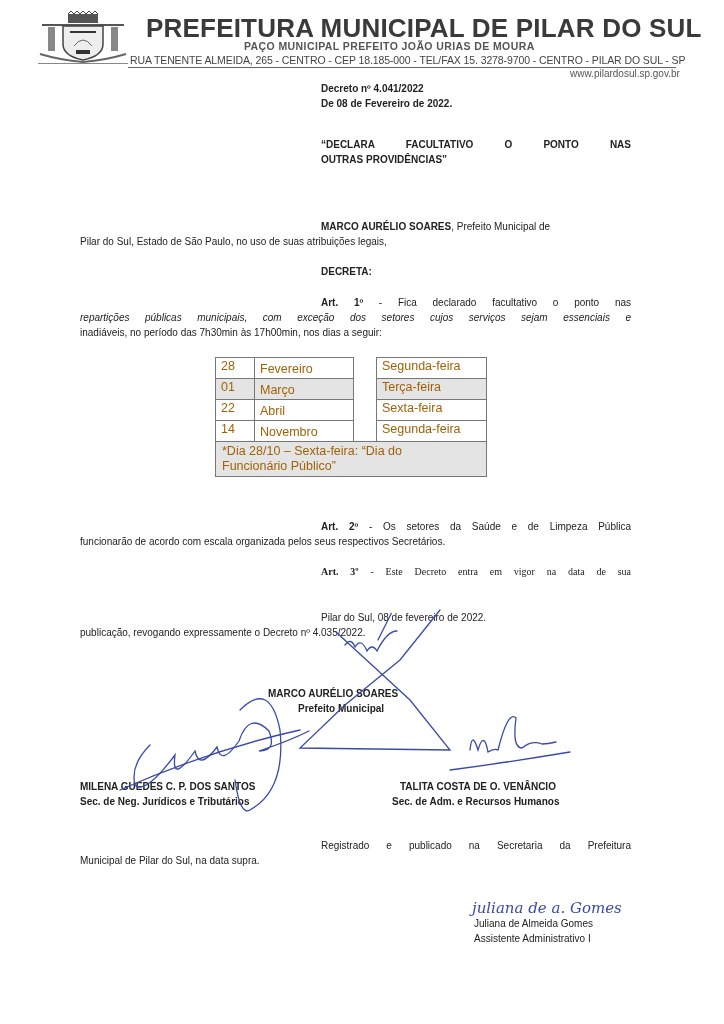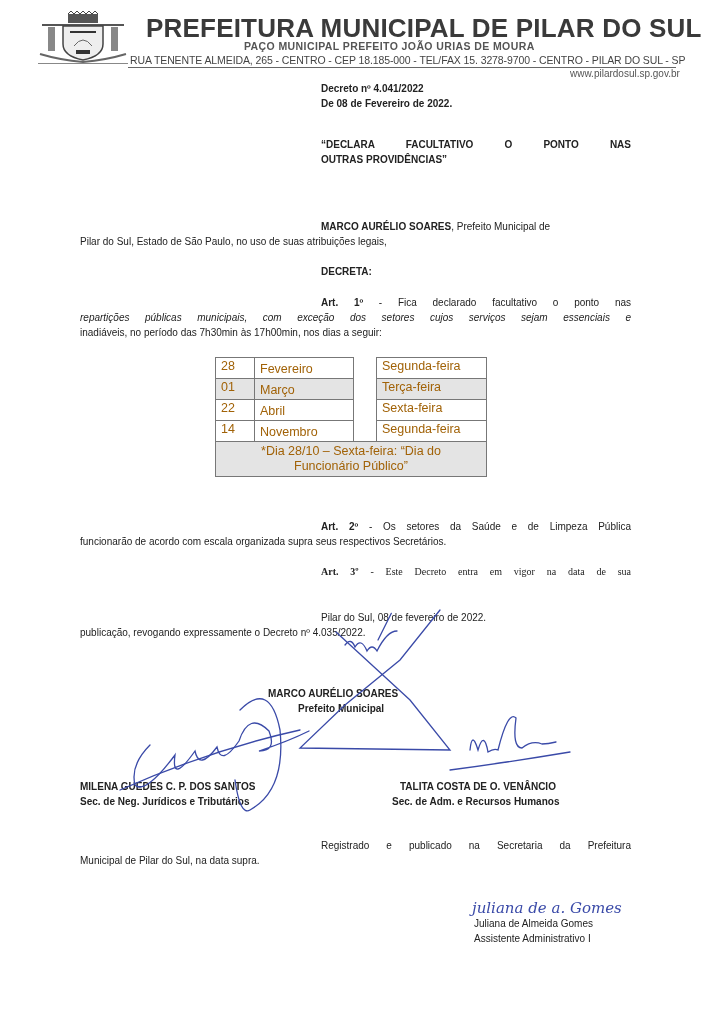--- a/index.html
+++ b/index.html
@@ -21,21 +21,21 @@
   .just { text-align: justify; text-align-last: justify; }
 
   
   #holiday-table { left: 215px; top: 357px; width: 272px; border-collapse: collapse; font-size: 12.5px; font-weight: normal; color: #a16207; }
   #holiday-table td { border: 1px solid #777; padding: 1px 5px 0 5px; height: 19px; vertical-align: top; }
   #holiday-table tr.shade td { background: #e4e4e4; }
   #holiday-table td.day { width: 28px; }
   #holiday-table td.mon { width: 88px; padding-top: 4px; height: 16px; }
   #holiday-table td.gap { width: 12px; background: #fff !important; border-top: none; border-bottom: none; }
   #holiday-table td.wd { }
-  #holiday-table td.note { text-align: center; background: #e4e4e4; line-height: 15px; padding: 2px 16px; }
+  #holiday-table td.note { background: #e4e4e4; line-height: 15px; padding: 2px 6px; }
 
   .sig { position: absolute; pointer-events: none; }
 </style>
 </head>
 <body>
 
 <div class="abs" id="crest">
   <svg width="90" height="54" viewBox="0 0 90 54">
     <rect x="30" y="4" width="30" height="9" fill="#555"></rect>
     <path d="M30 4 l3 -3 l3 3 l3 -3 l3 3 l3 -3 l3 3 l3 -3 l3 3 l3 -3 l3 3" stroke="#444" fill="none"></path>
@@ -108,21 +108,21 @@
         <div>*Dia 28/10 – Sexta-feira: “Dia do</div>
         <div>Funcionário Público”</div>
       </td>
     </tr>
   </tbody>
 </table>
 
 <div class="abs doc" style="left:321px; top:519px; width:310px;">
   <div class="just"><span class="b">Art. 2º</span><span> - Os setores da Saúde e de Limpeza Pública</span></div>
 </div>
-<div class="abs doc line" style="left:80px; top:534px;">funcionarão de acordo com escala organizada supra seus respectivos Secretários.</div>
+<div class="abs doc line" style="left:80px; top:534px;">funcionarão de acordo com escala organizada pelos seus respectivos Secretários.</div>
 
 <div class="abs doc" style="left:321px; top:564px; width:310px;font-family:Liberation Serif, serif;">
   <div class="just"><span class="b">Art. 3º</span><span> - Este Decreto entra em vigor na data de sua</span></div>
 </div>
 <div class="abs doc line" style="left:80px; top:579px;margin-top:46px;">publicação, revogando expressamente o Decreto nº 4.035/2022.</div>
 
 <div class="abs doc line" style="left:321px; top:610px;">Pilar do Sul, 08 de fevereiro de 2022.</div>
 
 <div class="abs doc b line" style="left:268px; top:686px;">MARCO AURÉLIO SOARES</div>
 <div class="abs doc b line" style="left:298px; top:701px;">Prefeito Municipal</div>

